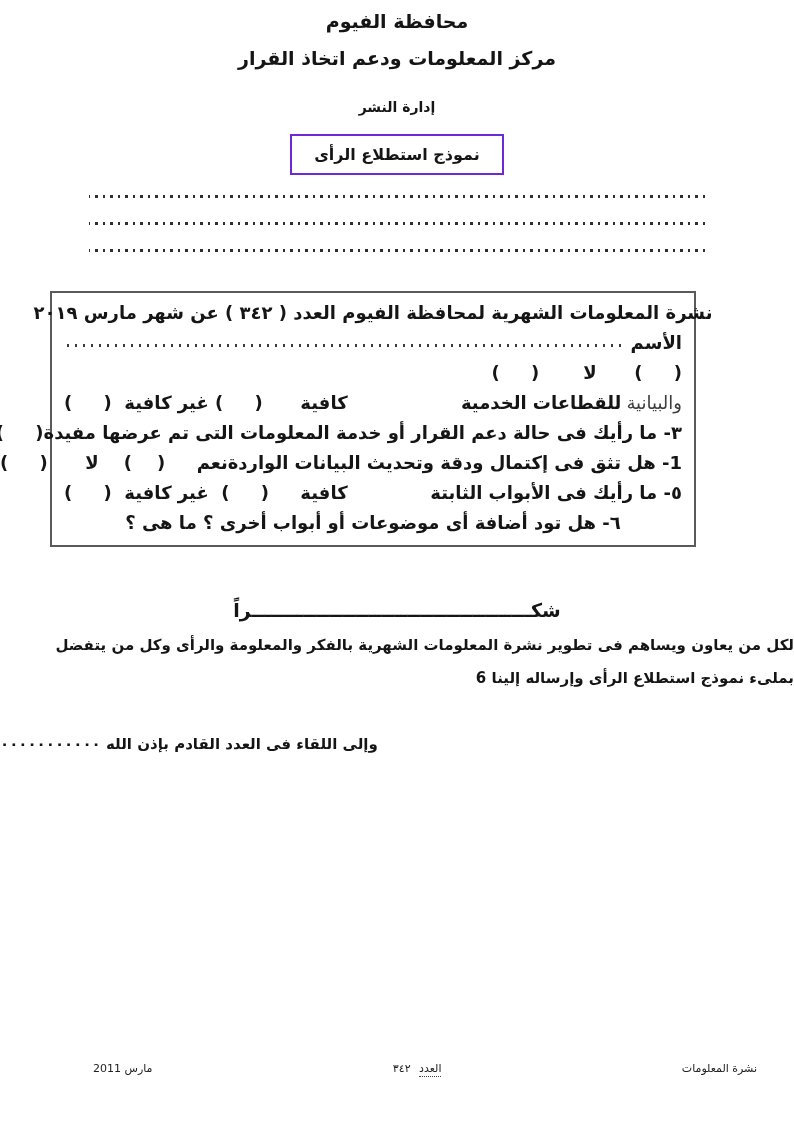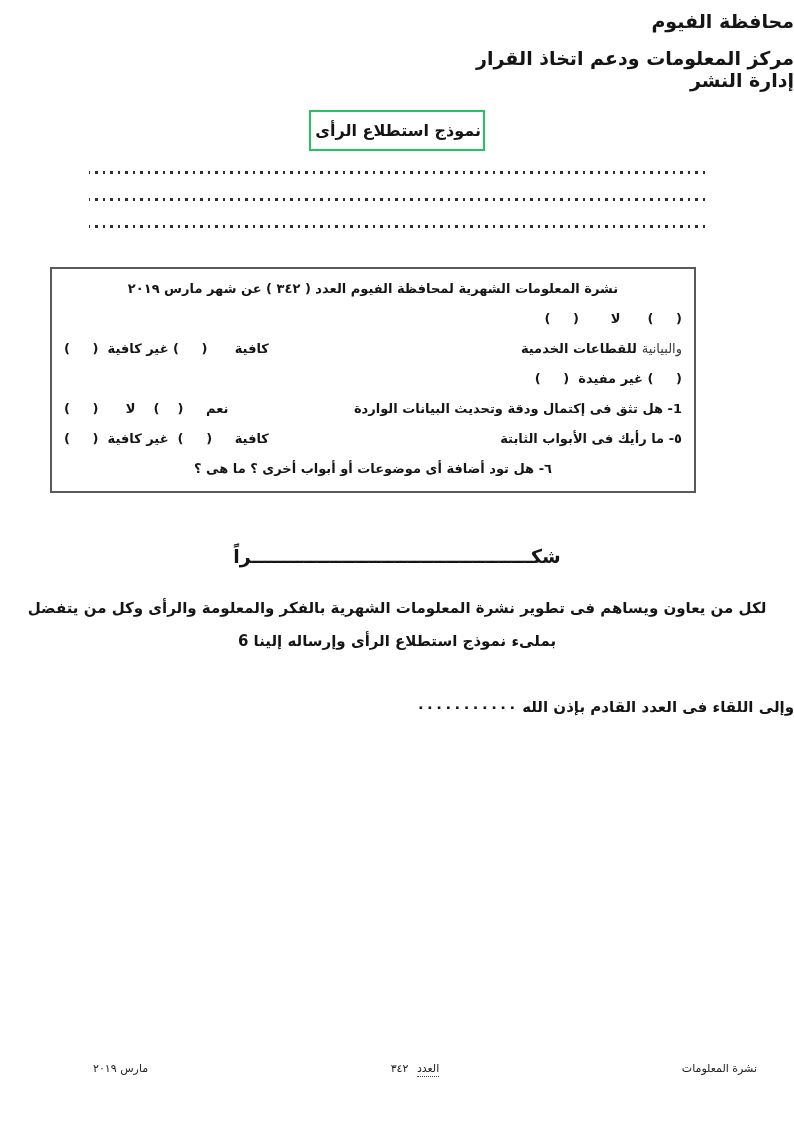--- a/index.html
+++ b/index.html
@@ -5,65 +5,65 @@
   * { box-sizing: border-box; margin: 0; padding: 0; }
   html, body { background: #fff; }
   body {
     width: 794px; height: 1123px;
     position: relative;
     font-family: "DejaVu Sans", sans-serif;
     color: #151515;
     direction: rtl;
     overflow: hidden;
   }
-  .hdr { font-weight: bold; }
+  .hdr { text-align: center; font-weight: bold; }
   .h1 { padding-top: 10px; font-size: 19px; }
   .h2 { margin-top: 15px; font-size: 19px; }
-  .h3 { margin-top: 0; font-size: 19px; }
+  .h3 { margin-top: 30px; font-size: 14px; }
 
   .title-box {
-    width: 176px; margin: 19px auto 0;
-    border: 2px solid #22c55e;
-    font-weight: bold; font-size: 16px;
+    width: 214px; margin: 19px auto 0;
+    border: 2px solid #6d28d9;
+    text-align: center; font-weight: bold; font-size: 16px;
     padding: 9px 2px;
   }
 
   .dots-block { margin-top: 20px; }
   .dotline {
     width: 616px; height: 3px; margin: 0 auto 24px;
     background: repeating-linear-gradient(to left, #2e2e2e 0 2.5px, transparent 2.5px 7.5px);
   }
 
   .survey-box {
     width: 646px;
     margin-top: 39px; margin-right: 98px; margin-left: 50px;
     border: 2px solid #5a5a5a;
     padding: 4px 12px 8px;
-    font-weight: bold; font-size: 13px;
+    font-weight: bold; font-size: 18px;
   }
   .s-row {
     height: 30px;
     display: flex; justify-content: space-between; align-items: center;
     white-space: nowrap;
   }
   .s-row.center { justify-content: center; }
   .name-row { display: flex; align-items: center; }
   .leader {
     flex: 1; height: 3px; align-self: center; margin: 6px 10px 0 2px;
     background: repeating-linear-gradient(to left, #3a3a3a 0 2.5px, transparent 2.5px 8px);
   }
   .q-text-multi { display: flex; gap: 5px; }
   .light { font-weight: normal; color: #3c3c3c; }
 
   .thanks-word {
     margin-top: 52px; text-align: center;
     font-size: 19px; font-weight: bold; white-space: nowrap;
   }
-  .thanks-p { margin-top: 25px; text-align: center; font-weight: bold; font-size: 15px; line-height: 33px; }
-  .farewell { margin-top: 40px; text-align: right; font-weight: bold; font-size: 15px; }
+  .thanks-p { margin-top: 8px; text-align: right; font-weight: bold; font-size: 15px; line-height: 33px; }
+  .farewell { margin-top: 40px; text-align: left; font-weight: bold; font-size: 15px; }
   .farewell .dots { letter-spacing: 4px; font-weight: bold; }
 
   .footer {
     position: absolute; top: 1062px; right: 0; left: 0;
     padding-right: 37px; padding-left: 93px;
     display: flex; justify-content: space-between; align-items: baseline;
     font-size: 11px; font-weight: normal; color: #222;
   }
   .issue-label { border-bottom: 1px dotted #444; padding-bottom: 1px; margin-left: 5px; }
 </style>
@@ -82,34 +82,39 @@
   <div class="dotline"></div>
   <div class="dotline"></div>
   <div class="dotline"></div>
 </div>
 
 <div class="survey-box">
   <div class="s-row center">
     <span>نشرة المعلومات الشهرية لمحافظة الفيوم العدد ( ٣٤٢ ) عن شهر مارس ٢٠١٩</span>
   </div>
 
+  <div class="s-row name-row">
+    <span>الأسم</span>
+    <span class="leader"></span>
+  </div>
 
   <div class="s-row">
     <span>(&nbsp;&nbsp;&nbsp;&nbsp;&nbsp;)&nbsp;&nbsp;&nbsp;&nbsp;&nbsp;&nbsp;لا&nbsp;&nbsp;&nbsp;&nbsp;&nbsp;&nbsp;&nbsp;(&nbsp;&nbsp;&nbsp;&nbsp;&nbsp;)</span>
   </div>
 
   <div class="s-row">
     <span class="q-text-multi">
       <span class="light">والبيانية</span>
       <span>للقطاعات الخدمية</span>
     </span>
     <span>كافية&nbsp;&nbsp;&nbsp;&nbsp;&nbsp;&nbsp;(&nbsp;&nbsp;&nbsp;&nbsp;&nbsp;)&nbsp;غير&nbsp;كافية&nbsp;&nbsp;(&nbsp;&nbsp;&nbsp;&nbsp;&nbsp;)</span>
   </div>
 
   <div class="s-row">
+    <span>٣- ما رأيك فى حالة دعم القرار أو خدمة المعلومات التى تم عرضها مفيدة</span>
     <span>(&nbsp;&nbsp;&nbsp;&nbsp;&nbsp;)&nbsp;غير&nbsp;مفيدة&nbsp;&nbsp;(&nbsp;&nbsp;&nbsp;&nbsp;&nbsp;)</span>
   </div>
 
   <div class="s-row">
     <span>1- هل تثق فى إكتمال ودقة وتحديث البيانات الواردة</span>
     <span>نعم&nbsp;&nbsp;&nbsp;&nbsp;&nbsp;(&nbsp;&nbsp;&nbsp;&nbsp;)&nbsp;&nbsp;&nbsp;&nbsp;لا&nbsp;&nbsp;&nbsp;&nbsp;&nbsp;&nbsp;(&nbsp;&nbsp;&nbsp;&nbsp;&nbsp;)</span>
   </div>
 
   <div class="s-row">
     <span>٥- ما رأيك فى الأبواب الثابتة</span>
@@ -132,14 +137,14 @@
   <span>وإلى اللقاء فى العدد القادم بإذن الله</span>
   <span class="dots">٠٠٠٠٠٠٠٠٠٠٠</span>
 </div>
 
 <div class="footer">
   <span>نشرة المعلومات</span>
   <span>
     <span class="issue-label">العدد</span>
     <span>٣٤٢</span>
   </span>
-  <span>مارس ٢٠١٩</span>
+  <span>مارس 2011</span>
 </div>
 
 </body></html>

